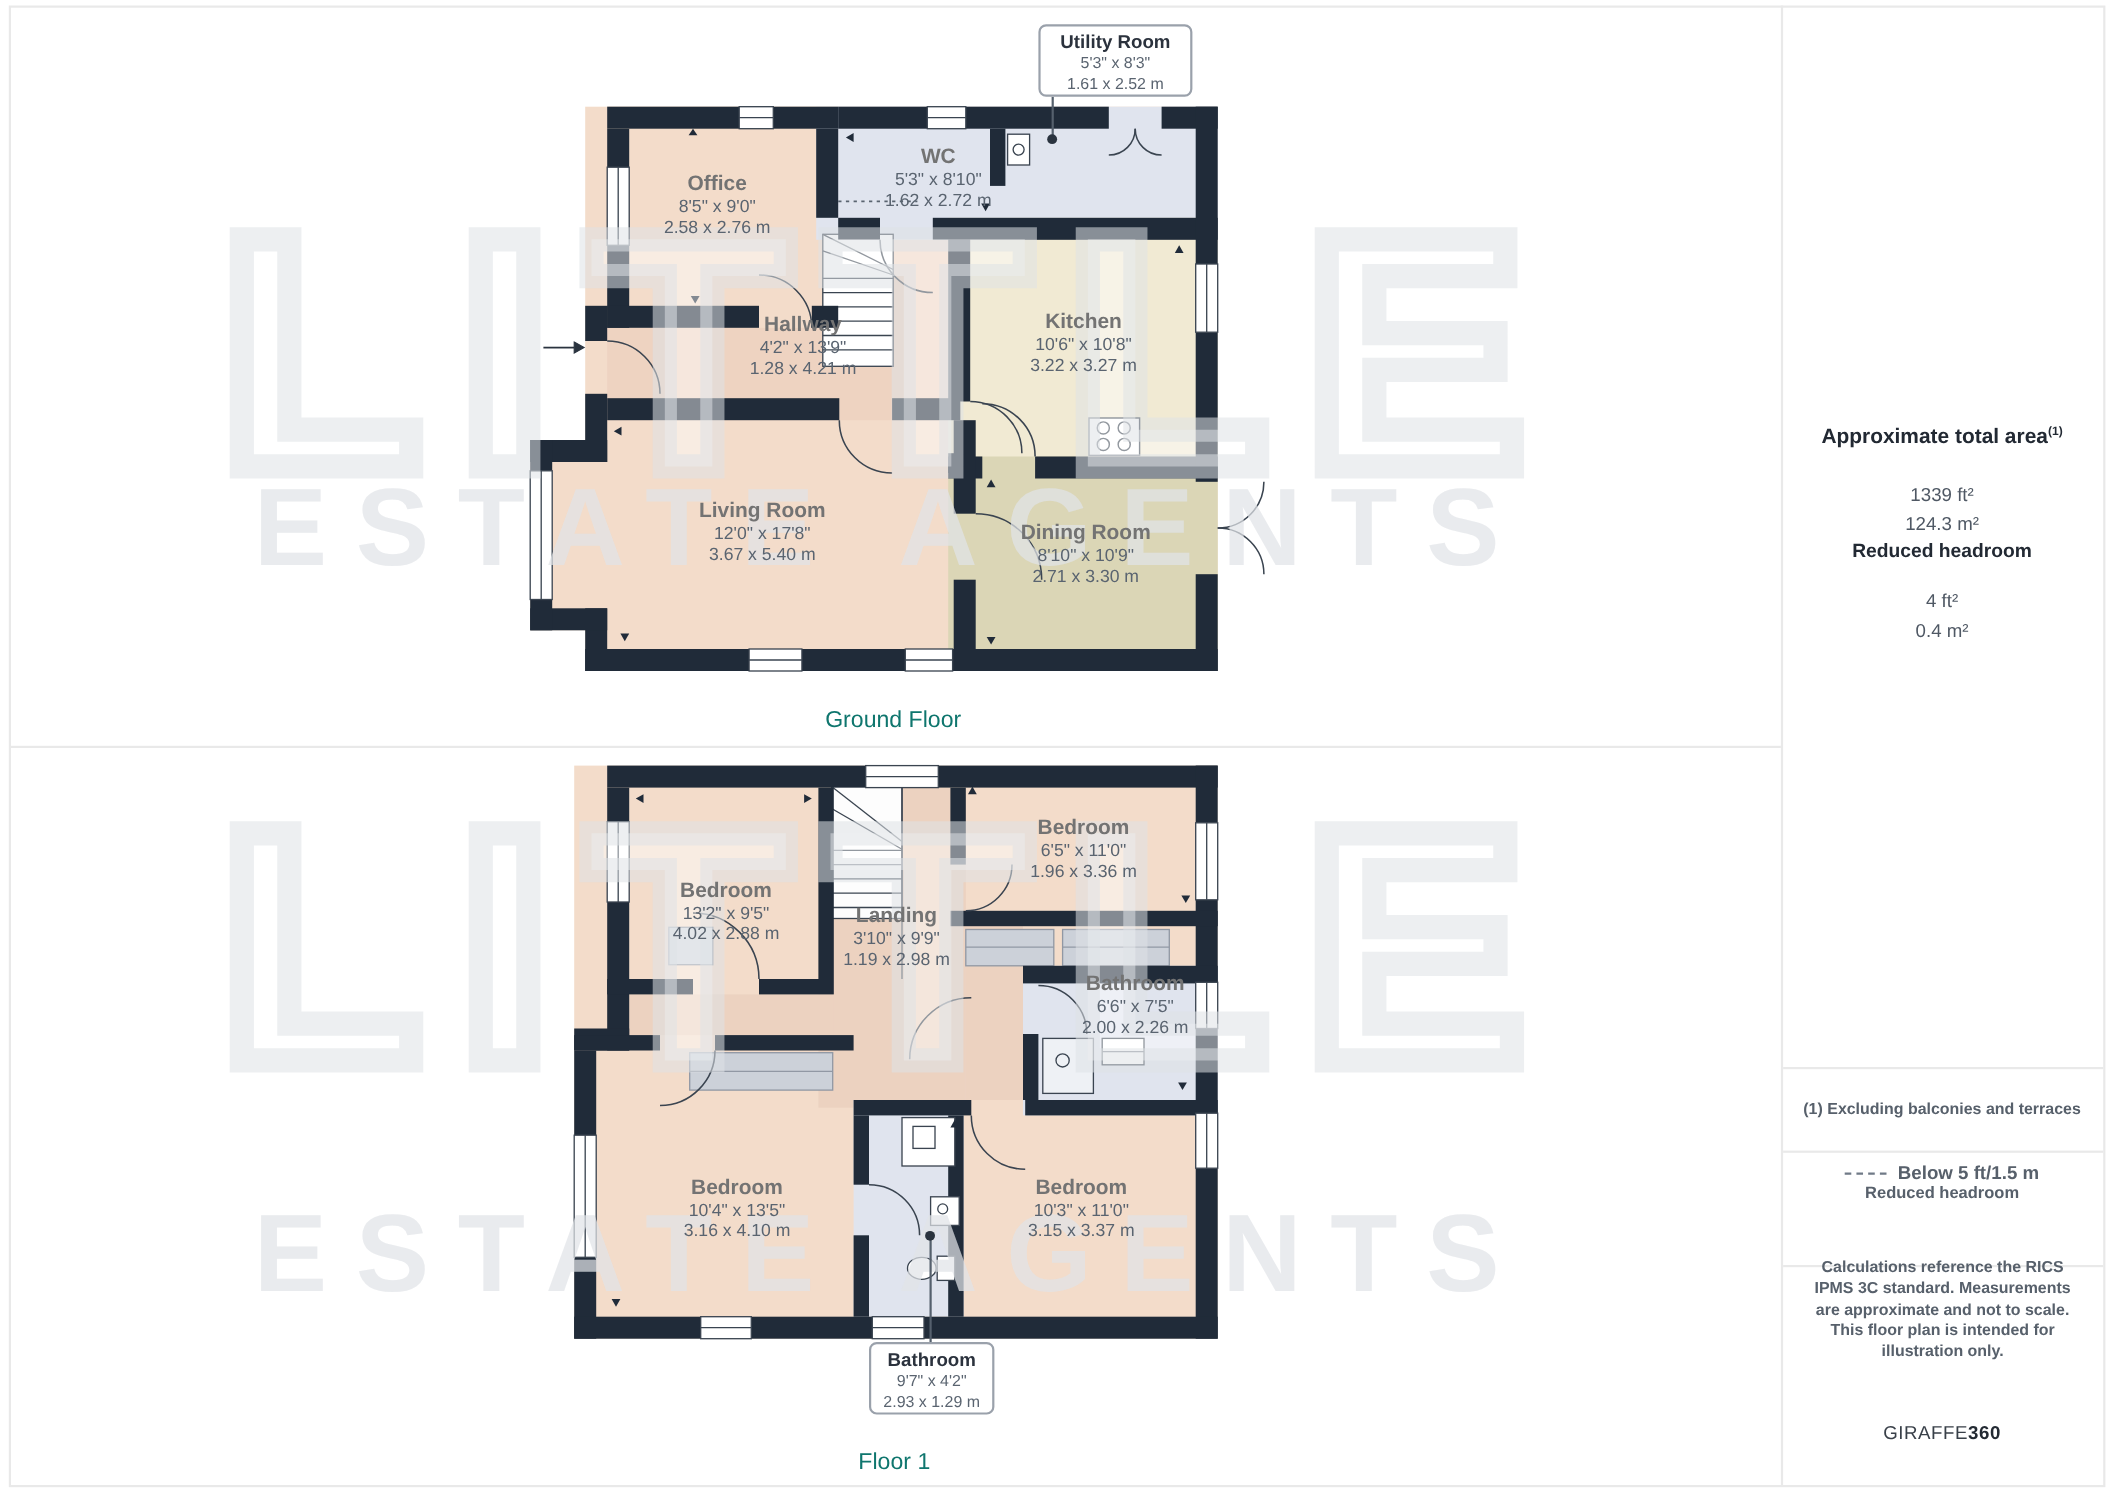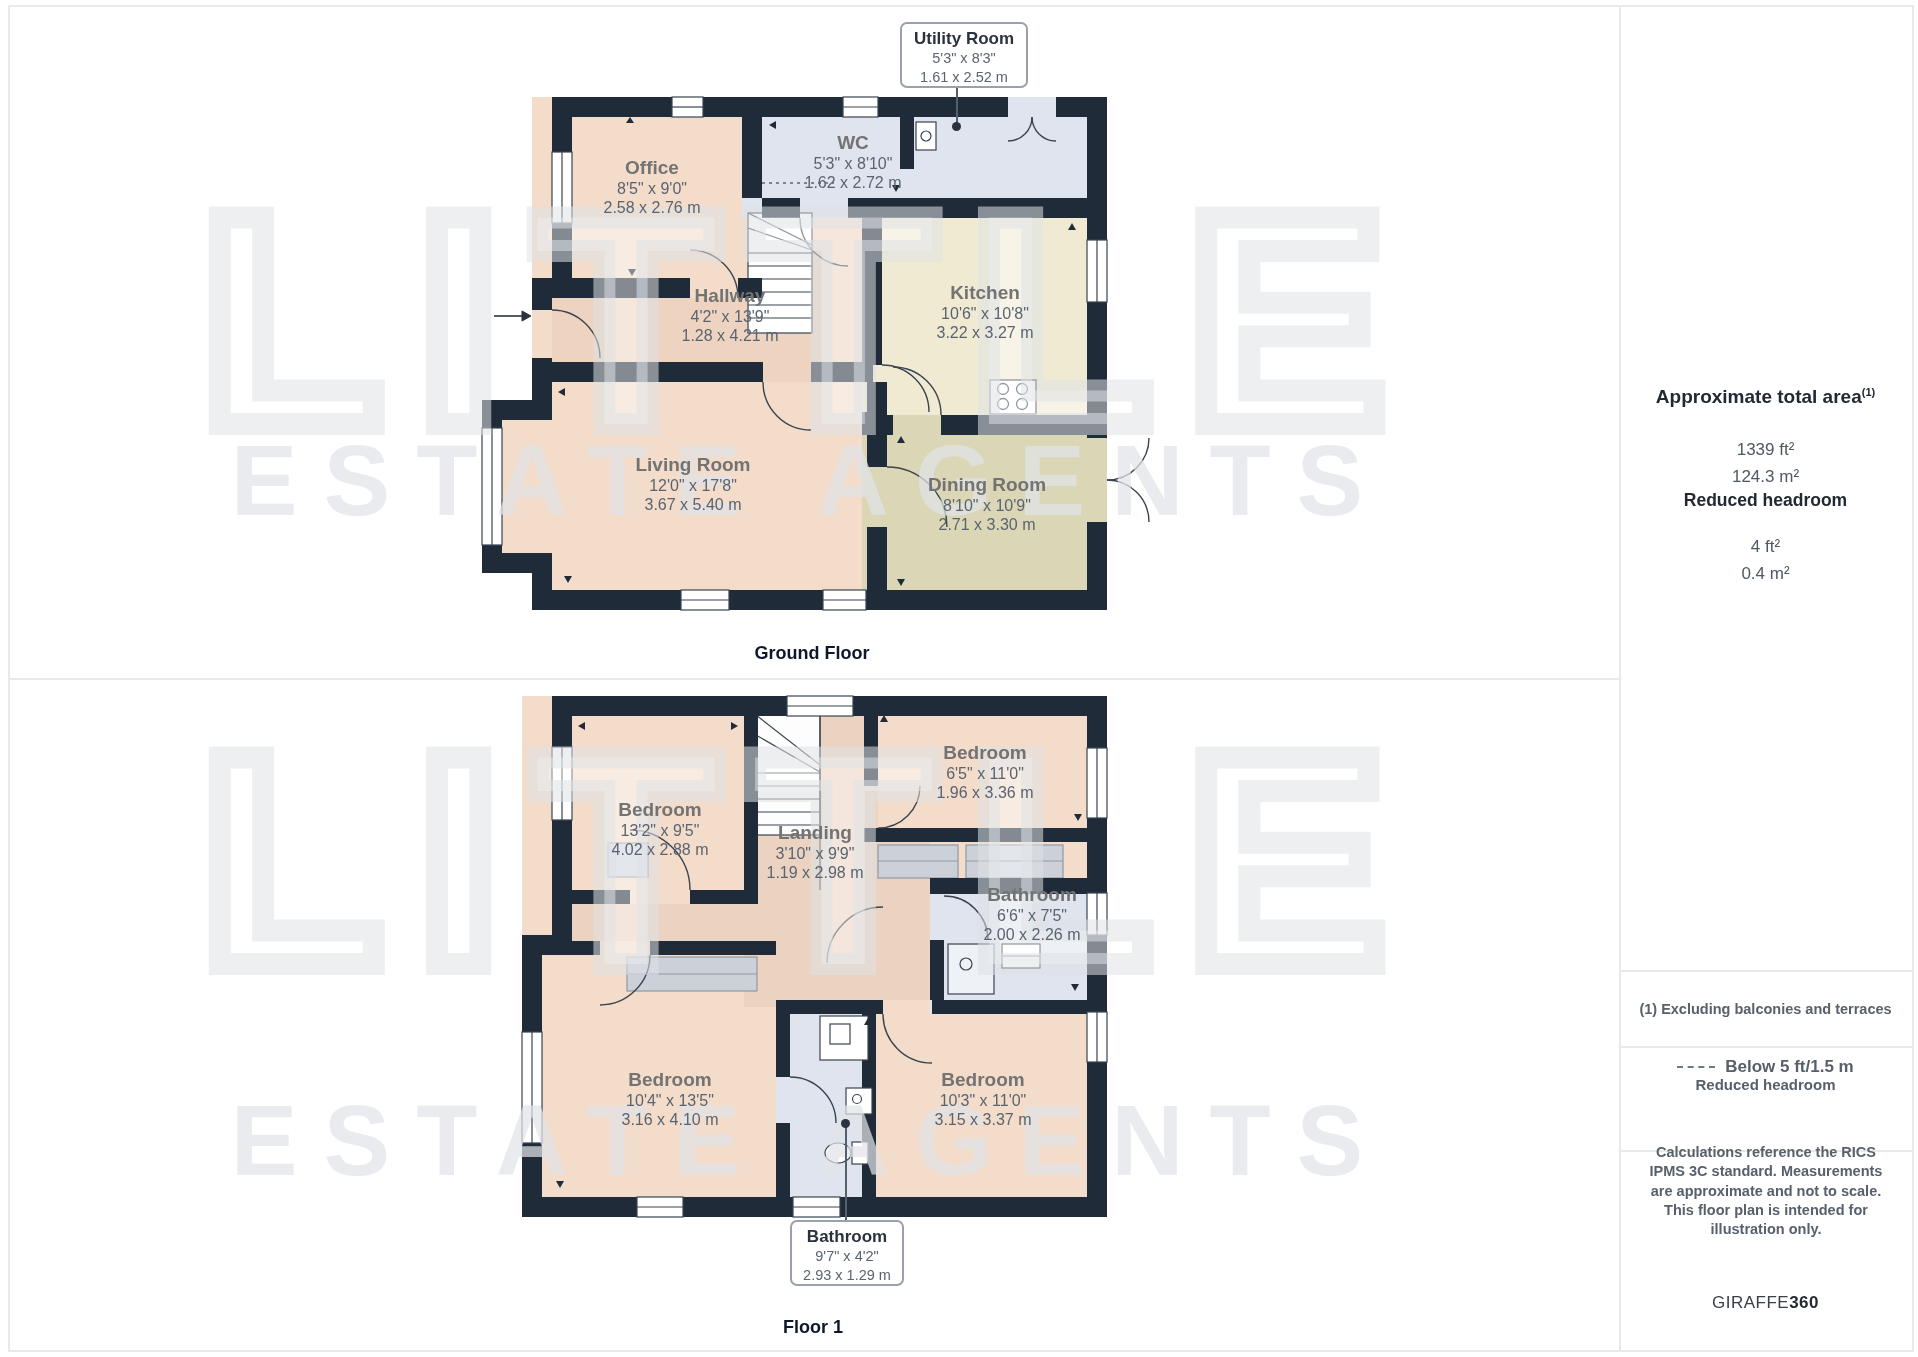--- a/index.html
+++ b/index.html
@@ -21,22 +21,22 @@
   .wm-small{font-size:100px;line-height:110px;letter-spacing:26px;color:rgba(225,227,231,0.72);}
 
   svg.plan{position:absolute;z-index:2;}
 
   
   .room-label{position:absolute;transform:translateX(-50%);text-align:center;
       z-index:4;white-space:nowrap;}
   .rname{font-size:19px;font-weight:700;color:#737373;line-height:22px;}
   .rdim{font-size:16px;color:#5a6470;line-height:19px;}
 
-  .floor-title{position:absolute;transform:translateX(-50%);font-size:18px;font-weight:700;
-      color:#0f172a;z-index:4;white-space:nowrap;}
+  .floor-title{position:absolute;transform:translateX(-50%);font-size:21px;font-weight:400;
+      color:#0f766e;z-index:4;white-space:nowrap;}
 
   
   .callout{position:absolute;background:#fff;border:2px solid #9aa1ab;border-radius:7px;
       text-align:center;z-index:5;padding-top:4px;box-sizing:border-box;}
   .cname{font-size:17px;font-weight:700;color:#2b323d;line-height:21px;}
   .cdim{font-size:14.5px;color:#5a6470;line-height:18.5px;}
   .leader{position:absolute;width:2px;background:#55606d;z-index:4;}
   .dot{position:absolute;width:9px;height:9px;border-radius:50%;background:#2a333f;z-index:4;}
 
   
@@ -352,21 +352,21 @@
   <div class="rname">Bedroom</div>
   <div class="rdim">10'4" x 13'5"</div>
   <div class="rdim">3.16 x 4.10 m</div>
 </div>
 <div class="room-label" style="left:983px;top:1069px">
   <div class="rname">Bedroom</div>
   <div class="rdim">10'3" x 11'0"</div>
   <div class="rdim">3.15 x 3.37 m</div>
 </div>
 
-<div class="callout" style="left:900px;top:22px;width:128px;height:66px">
+<div class="callout" style="left:944px;top:22px;width:140px;height:66px">
   <div class="cname">Utility Room</div>
   <div class="cdim">5'3" x 8'3"</div>
   <div class="cdim">1.61 x 2.52 m</div>
 </div>
 <div class="leader" style="left:956px;top:88px;height:40px"></div>
 <div class="dot" style="left:952px;top:122px"></div>
 
 <div class="callout" style="left:790px;top:1220px;width:114px;height:66px">
   <div class="cname">Bathroom</div>
   <div class="cdim">9'7" x 4'2"</div>

